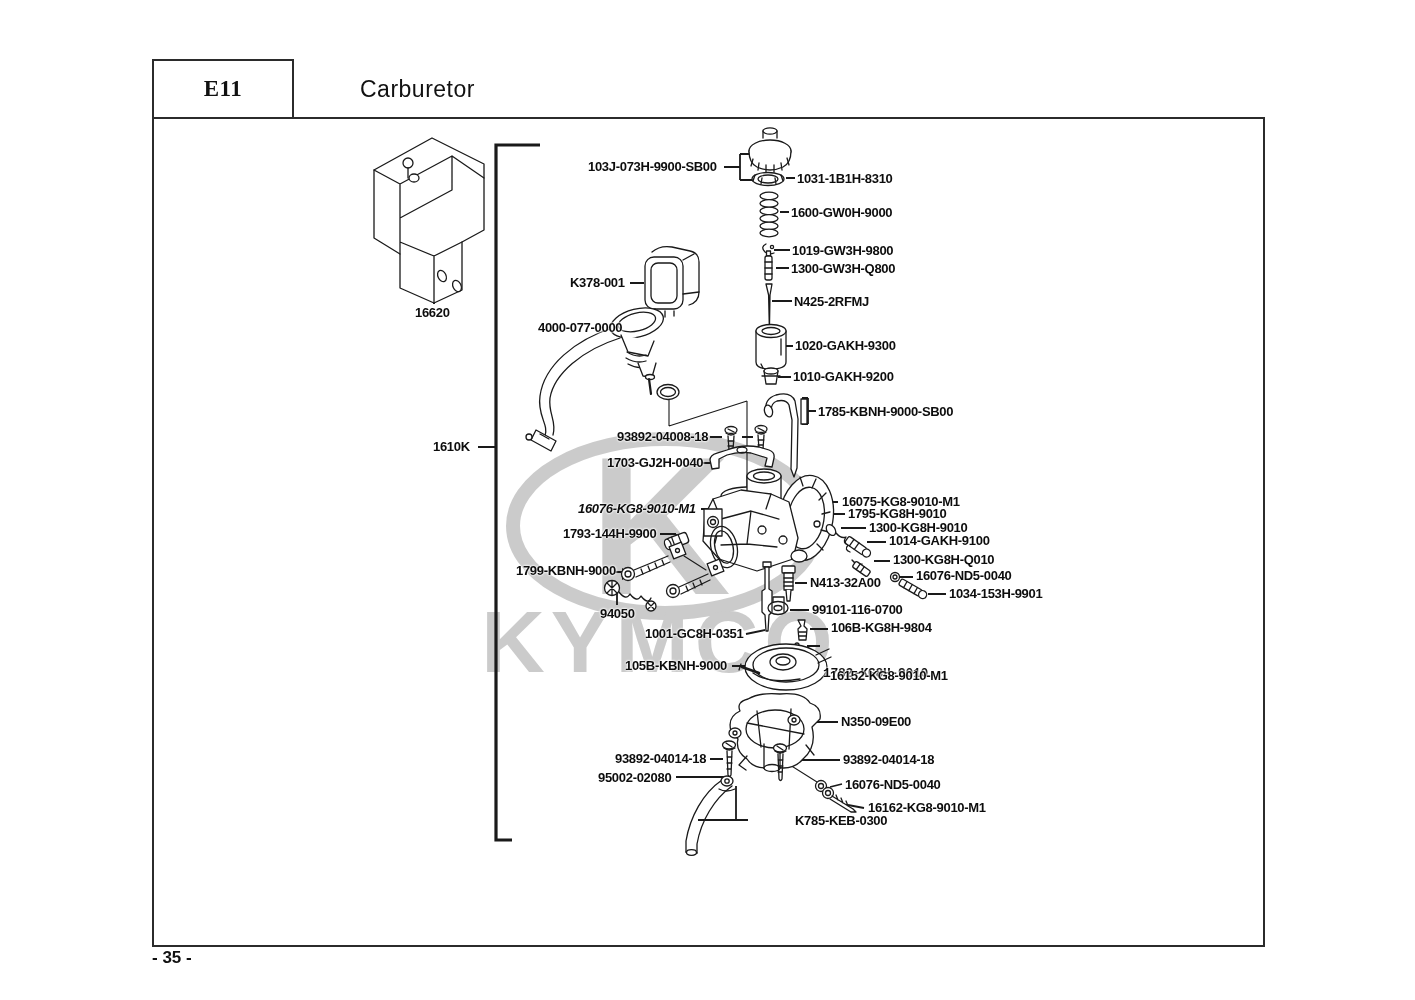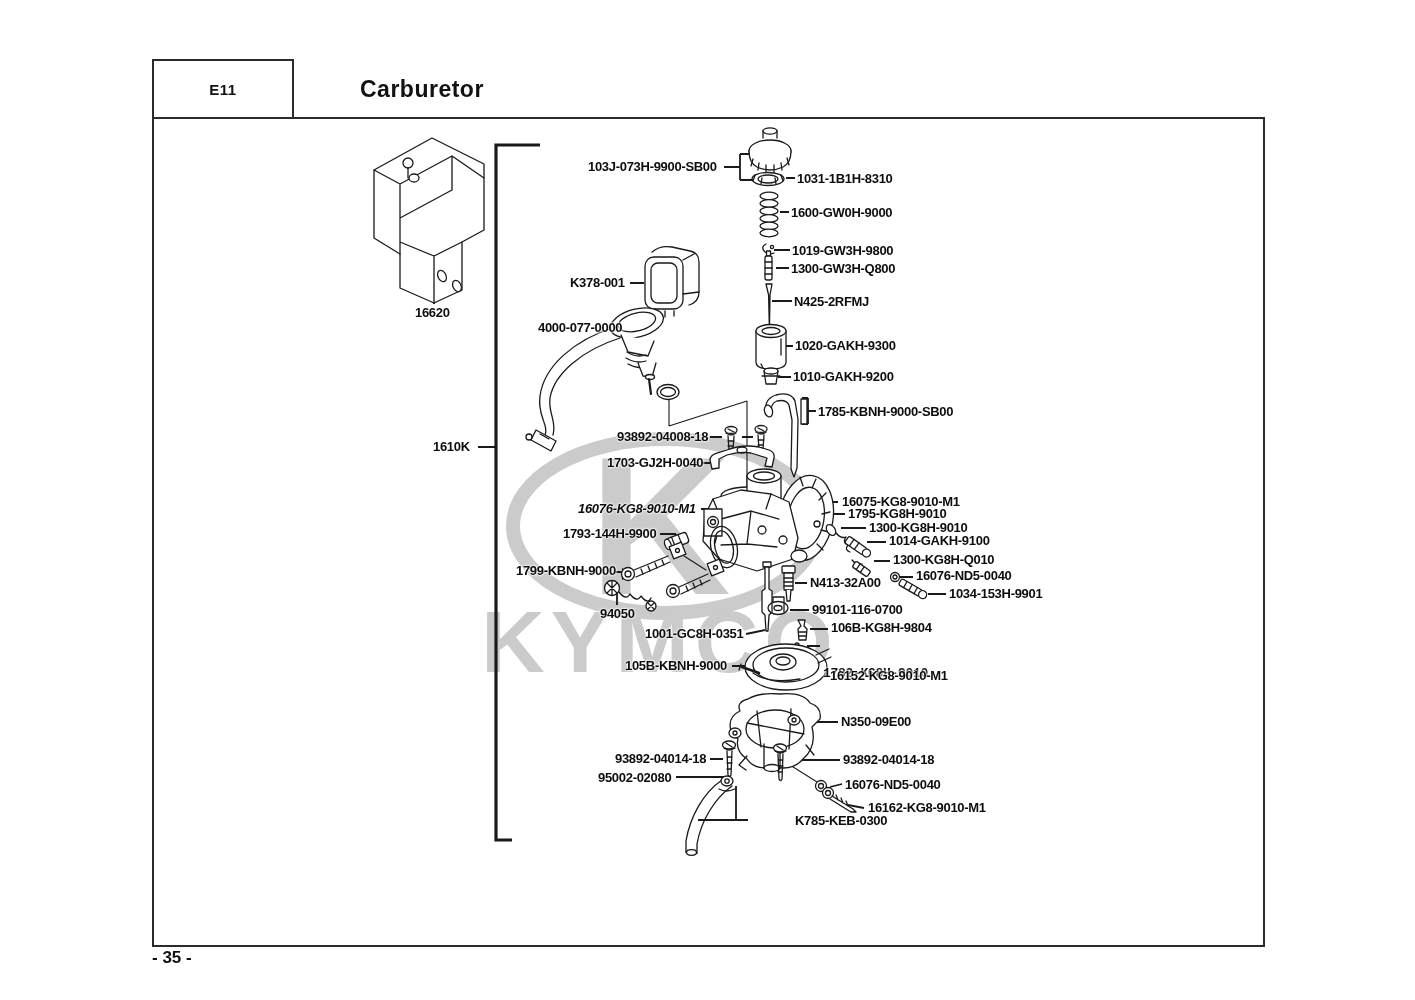--- a/index.html
+++ b/index.html
@@ -1,21 +1,21 @@
 <!DOCTYPE html>
 <html><head>
 <meta charset="utf-8">
 <style>
   html,body{margin:0;padding:0;background:#fff;}
   #page{position:relative;width:1415px;height:1000px;background:#fff;overflow:hidden;
         font-family:"Liberation Sans",sans-serif;color:#111;}
   #header-code-box{position:absolute;left:152px;top:59px;width:138px;height:56px;
         border:2px solid #2b2b2b;display:flex;align-items:center;justify-content:center;}
-  #header-code{font-size:15px;font-weight:bold;letter-spacing:0.5px;}
-  #header-title{position:absolute;left:360px;top:76px;font-size:23px;font-weight:bold;letter-spacing:0.5px;}
+  #header-code{font-size:23px;font-weight:bold;letter-spacing:0.5px;font-family:Liberation Serif, serif;}
+  #header-title{position:absolute;left:360px;top:76px;font-size:23px;font-weight:normal;letter-spacing:0.5px;}
   #content-frame{position:absolute;left:152px;top:117px;width:1109px;height:826px;
         border:2px solid #2b2b2b;background:transparent;}
   #footer-page-number{position:absolute;left:152px;top:948px;width:1112px;text-align:left;
         font-size:17px;font-weight:bold;}
   #diagram-svg{position:absolute;left:0;top:0;width:1415px;height:1000px;}
   #labels-layer{position:absolute;left:0;top:0;width:1415px;height:1000px;pointer-events:none;}
   .part-label{position:absolute;font-size:13px;font-weight:bold;line-height:13px;white-space:nowrap;
         letter-spacing:-0.3px;color:#0d0d0d;
         text-shadow:0 0 2px #fff,0 0 2px #fff,0 0 3px #fff;}
 </style>

